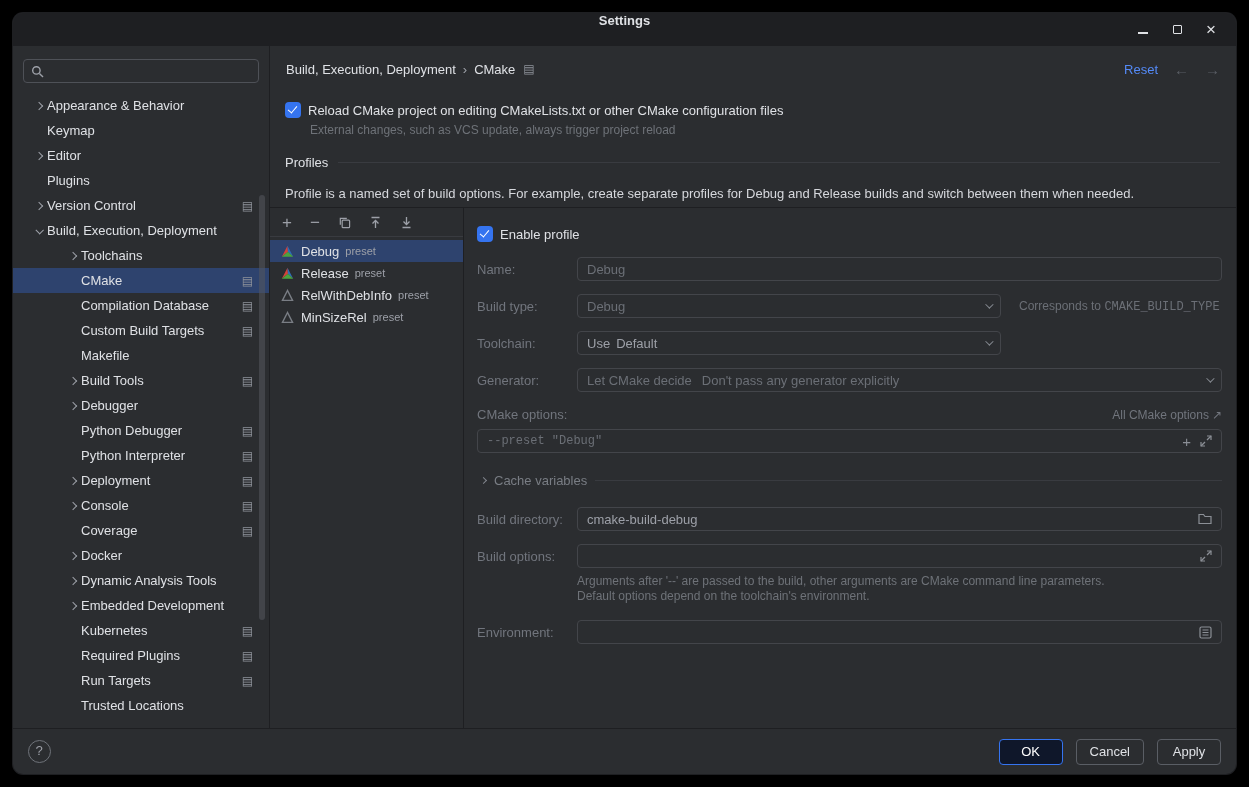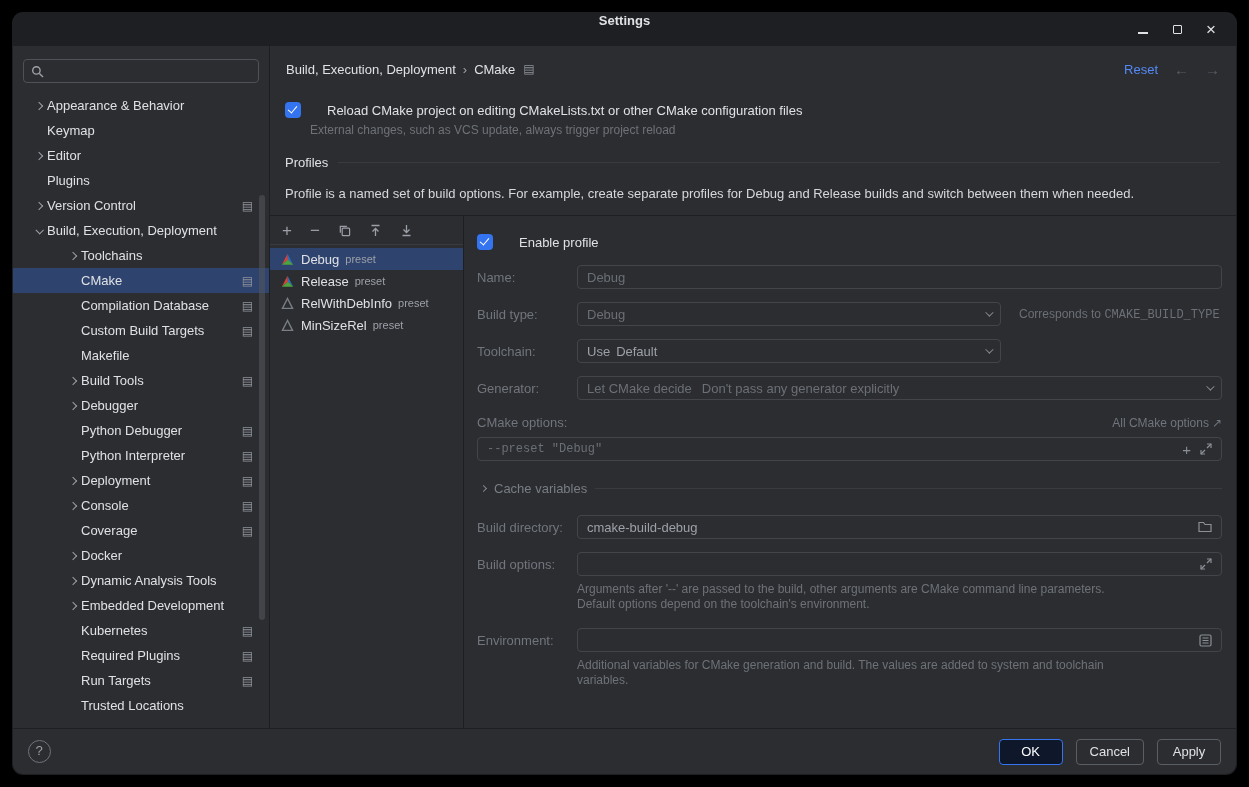--- a/index.html
+++ b/index.html
@@ -33,32 +33,32 @@
   .content { flex:1; display:flex; flex-direction:column; min-width:0; }
   .content-header { height:46px; flex:none; display:flex; align-items:center; padding:0 16px; }
   .crumb { color:#dfe1e5; font-size:13px; }
   .crumb-sep { color:#9da0a8; font-size:13px; margin:0 7px; }
   .crumb-icon { color:#8f939b; font-size:12px; margin-left:8px; }
   .crumb-icon::before { content:"▤"; }
   .header-spacer { flex:1; }
   .reset-link { color:#548af7; font-size:13px; }
   .nav-arrow { color:#5a5e65; font-size:15px; margin-left:16px; }
   .content-body { flex:1; display:flex; flex-direction:column; min-height:0; }
-  .check-row { display:flex; align-items:center; gap:26px; }
+  .check-row { display:flex; align-items:center; gap:7px; }
   .reload-row { margin:10px 16px 0 15px; }
   .checkbox { width:16px; height:16px; border-radius:4px; background:#3574f0; position:relative; flex:none; }
   .checkbox::after { content:""; position:absolute; left:5.2px; top:2.4px; width:4px; height:8px;
                      border-right:1.7px solid #fff; border-bottom:1.7px solid #fff; transform:rotate(40deg); }
   .check-label { color:#dfe1e5; font-size:13px; }
   .hint { color:#6e7278; font-size:12px; line-height:1.25; }
   .reload-hint { margin:5px 16px 0 40px; }
   .section-title-row { display:flex; align-items:center; margin:17px 16px 0 15px; gap:10px; }
   .section-title { color:#dfe1e5; font-size:13px; }
   .hr { flex:1; border-top:1px solid #393b40; }
-  .description { color:#d6d8dd; font-size:13px; margin:16px 16px 14px 15px; }
+  .description { color:#d6d8dd; font-size:13px; margin:16px 16px 6px 15px; }
   
   .profiles-section { flex:1; display:flex; border-top:1px solid #1e1f22; min-height:0; }
   .plist-panel { width:194px; flex:none; border-right:1px solid #1e1f22; display:flex; flex-direction:column; }
   .plist-toolbar { height:29px; flex:none; display:flex; align-items:center; padding:0 12px; gap:18px; border-bottom:1px solid #393b40; }
   .tb-icon { display:flex; align-items:center; justify-content:center; color:#9da0a8; font-size:17px; line-height:1; }
   .profile-list { padding-top:3px; }
   .profile-row { height:22px; display:flex; align-items:center; padding-left:11px; gap:6px; }
   .profile-row.selected { background:#2e436e; }
   .p-icon { width:14px; height:14px; display:flex; align-items:center; }
   .p-name { color:#dfe1e5; font-size:13px; }
@@ -488,21 +488,20 @@
                 <span class="field-icons">
                   <svg width="13" height="13" viewBox="0 0 13 13" fill="none" stroke="#8b8f96" stroke-width="1.2">
                     <rect x="1" y="1" width="11" height="11" rx="1.5"></rect>
                     <path d="M3.5 4h6"></path>
                       <path d="M3.5 6.5h6"></path>
                       <path d="M3.5 9h6"></path>
                   </svg>
                 </span>
               </div>
             </div>
-            <div class="hint help-block env-hint">Additional variables for CMake generation and build. The values are added to system and toolchain variables.</div>
           </div>
         </div>
       </div>
     </div>
   </div>
 
   <div class="footer">
     <span class="help-circle">?</span>
     <span class="footer-spacer"></span>
     <span class="btn primary">OK</span>

